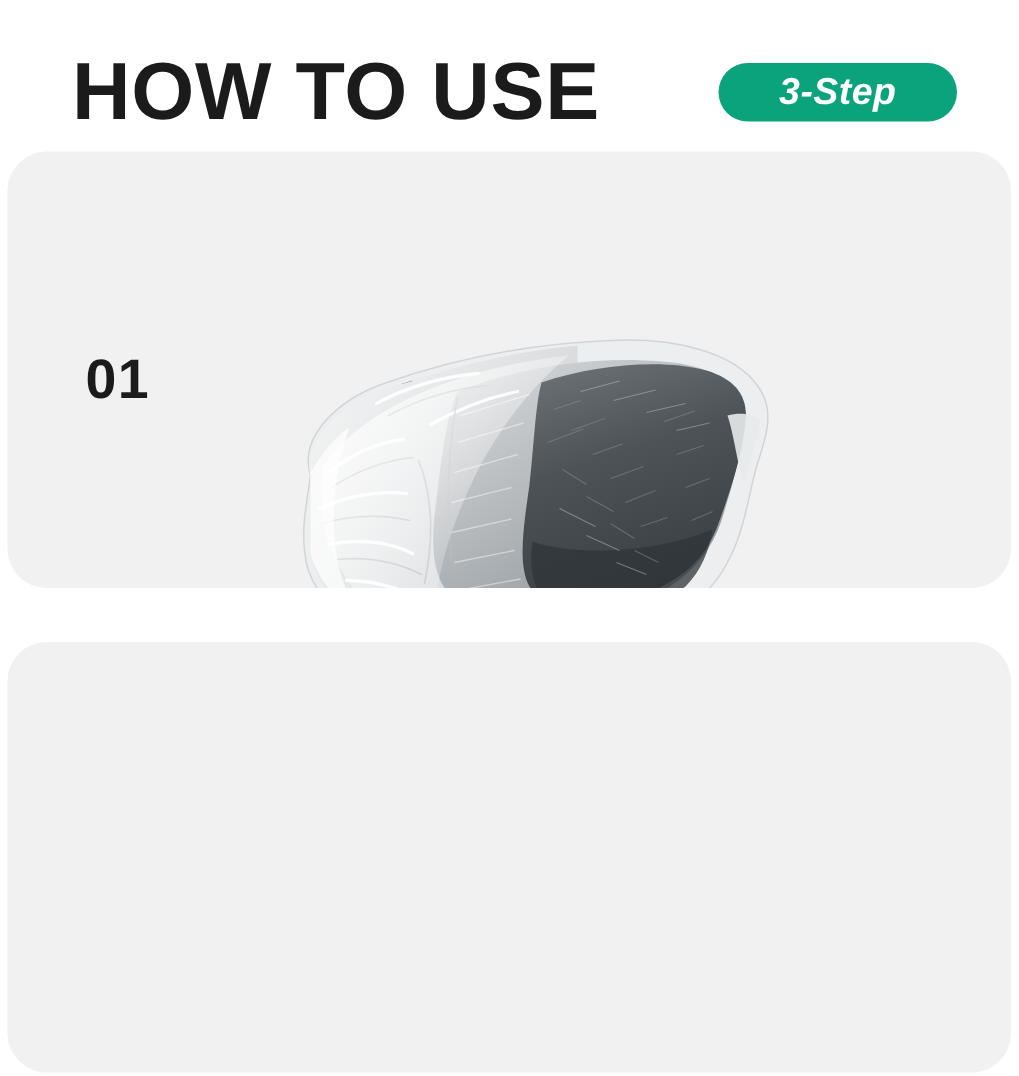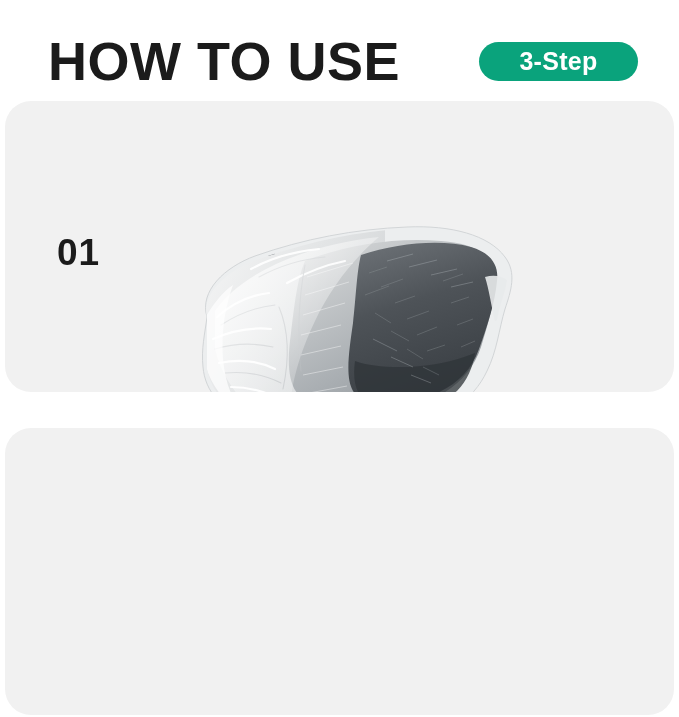--- a/index.html
+++ b/index.html
@@ -42,20 +42,21 @@
     position: absolute;
     left: 479px;
     top: 4px;
     width: 159px;
     height: 39px;
     border-radius: 20px;
     background: #0aa37c;
     display: flex;
     align-items: center;
     justify-content: center;
+    font-style: italic;
   }
   .step-badge-label {
     color: #ffffff;
     font-size: 25px;
     font-weight: 700;
     letter-spacing: 0.3px;
     line-height: 1;
     white-space: nowrap;
   }
 

